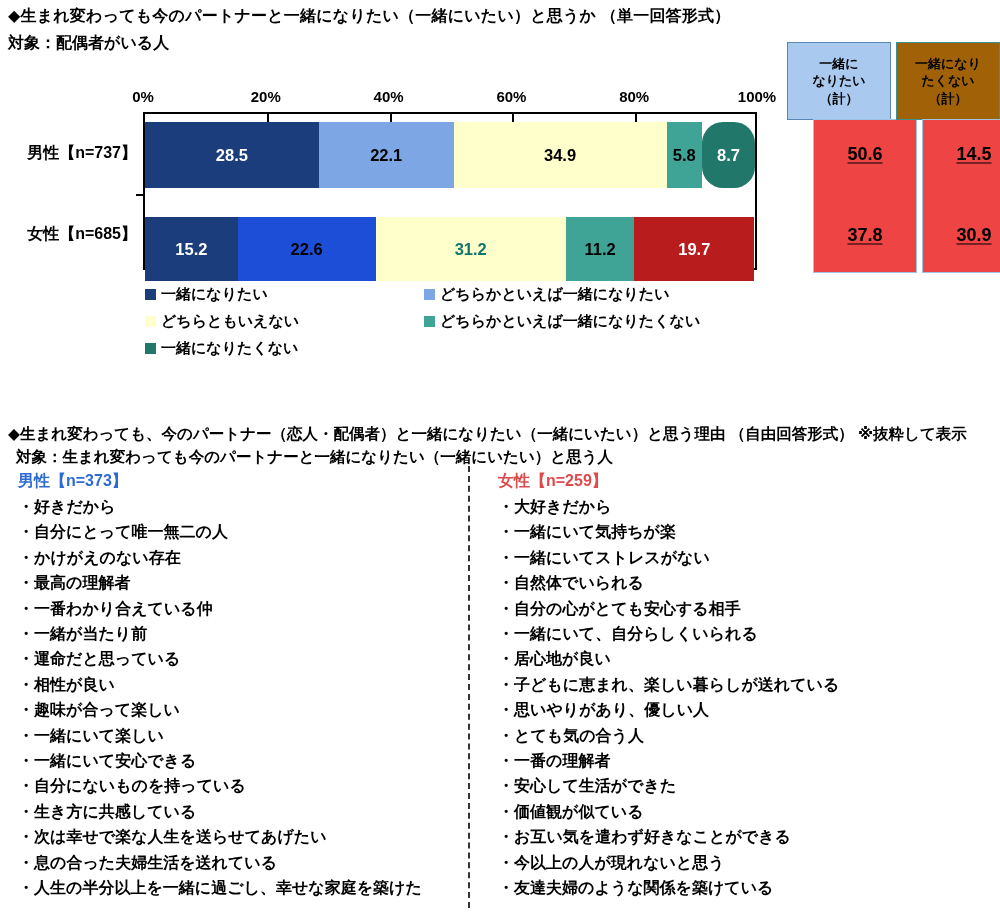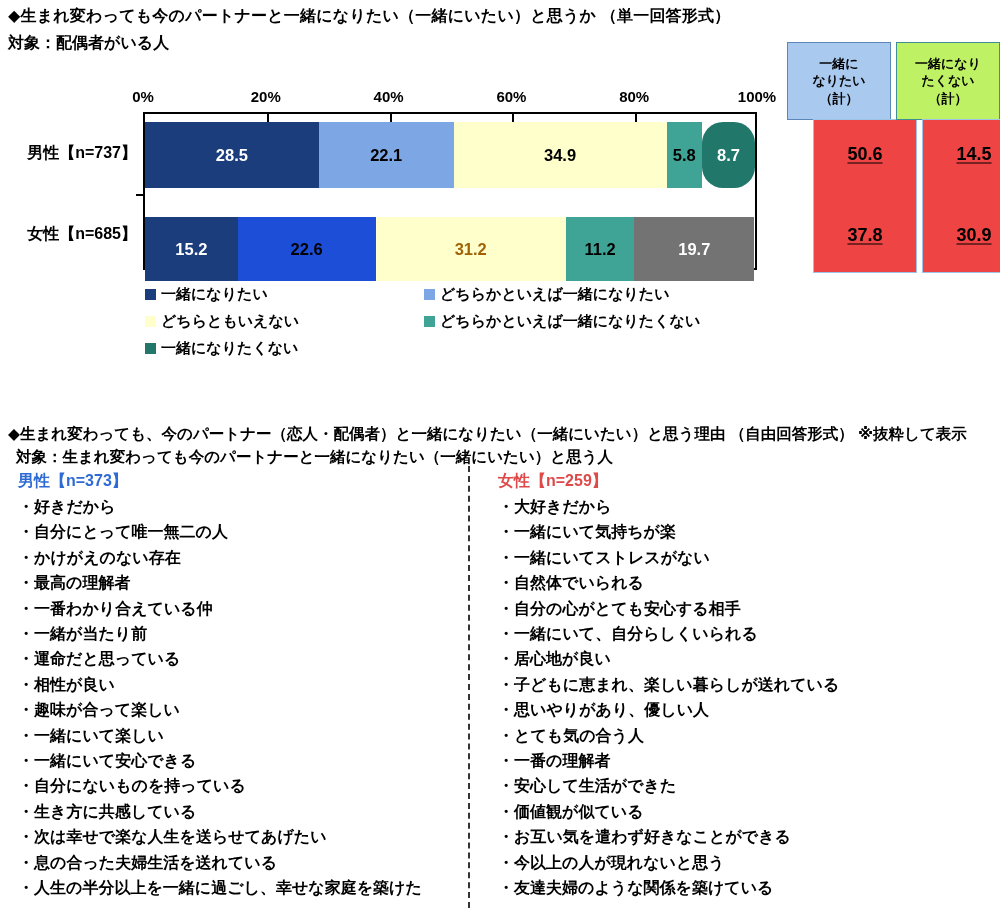--- a/index.html
+++ b/index.html
@@ -90,47 +90,47 @@
         </div>
       </div>
       <div class="bar" style="top: 90px; height: 64px; margin-top: 13px;">
         <div class="seg" style="width: 15.2%; background: rgb(28, 61, 124);">
           <span class="seg-val" style="color: rgb(255, 255, 255);">15.2</span>
         </div>
         <div class="seg" style="width: 22.6%; background: #1d4ed8;">
           <span class="seg-val" style="color: rgb(0, 0, 0);">22.6</span>
         </div>
         <div class="seg" style="width: 31.2%; background: rgb(255, 255, 204);">
-          <span class="seg-val" style="color: #a16207;">31.2</span>
+          <span class="seg-val" style="color: #0f766e;">31.2</span>
         </div>
         <div class="seg" style="width: 11.2%; background: rgb(63, 163, 150);">
           <span class="seg-val" style="color: rgb(0, 0, 0);">11.2</span>
         </div>
-        <div class="seg" style="width: 19.7%; background: #737373;">
+        <div class="seg" style="width: 19.7%; background: #b91c1c;">
           <span class="seg-val" style="color: rgb(255, 255, 255);">19.7</span>
         </div>
       </div>
     </div>
 
   <div id="row-labels">
       <div class="row-label" style="top: 143px;">男性【n=737】</div>
       <div class="row-label" style="top: 224px;">女性【n=685】</div>
     </div>
   <div id="summary-boxes">
       <div class="sum-box" style="left: 787px; top: 42px;">
         <div class="sum-head" style="background: rgb(169, 201, 239); border: 1px solid rgb(91, 135, 184);">一緒に
 なりたい
 （計）</div>
         <div class="sum-body" style="border: 1px solid rgb(157, 195, 230);">
           <div class="sum-val" style="top: 34px;">50.6</div>
           <div class="sum-val" style="top: 115px;">37.8</div>
         </div>
       </div>
       <div class="sum-box" style="left: 896px; top: 42px;">
-        <div class="sum-head" style="background: #bef264; border: 1px solid rgb(62, 142, 148);">一緒になり
+        <div class="sum-head" style="background: #a16207; border: 1px solid rgb(62, 142, 148);">一緒になり
 たくない
 （計）</div>
         <div class="sum-body" style="border: 1px solid rgb(157, 195, 230);">
           <div class="sum-val" style="top: 34px;">14.5</div>
           <div class="sum-val" style="top: 115px;">30.9</div>
         </div>
       </div>
     </div>
   <div id="legend">
       <div class="legend-item" style="left: 145px; top: 285px;">

